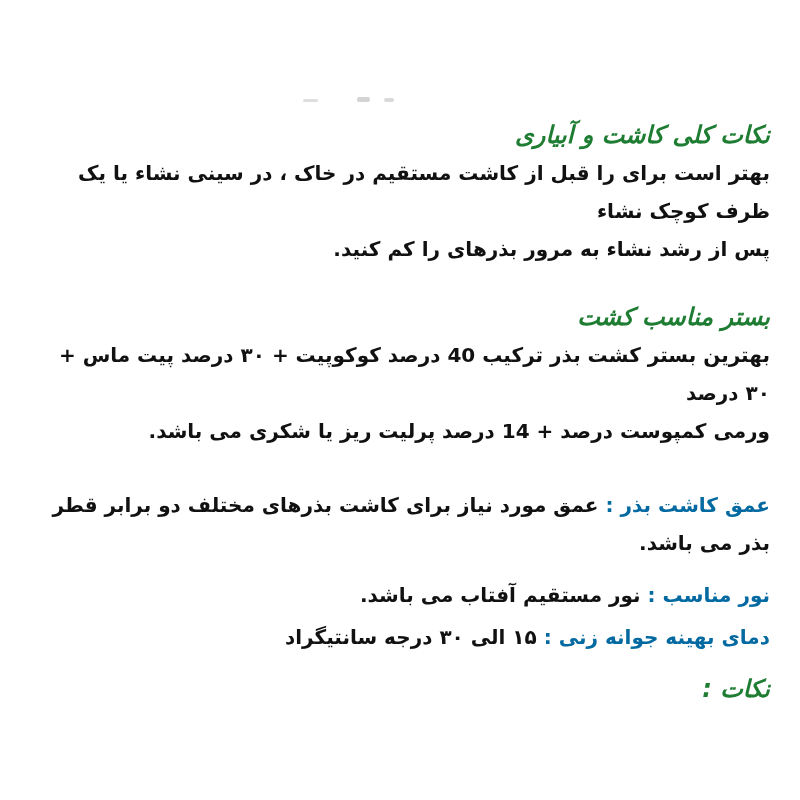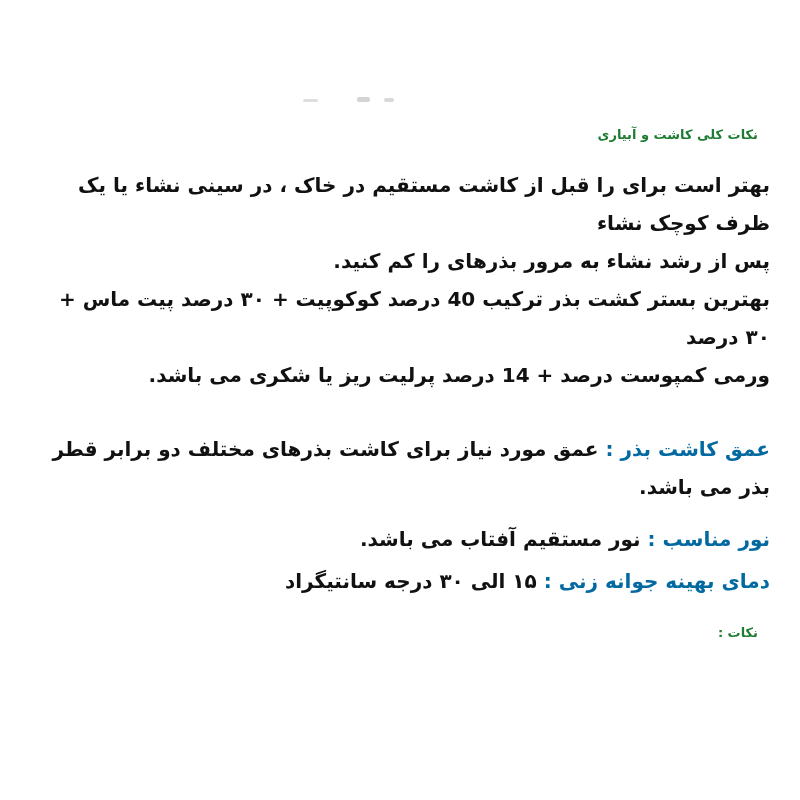--- a/index.html
+++ b/index.html
@@ -29,25 +29,26 @@
     top: 0;
     left: 0;
     right: 0;
     padding: 0 30px 0 40px;
     direction: rtl;
     text-align: right;
     color: #111111;
     font-size: 20px;
   }
   h2 {
-    margin: 12px;
-    font-size: 13px;
+    margin: 0;
+    font-size: 24px;
     line-height: 38px;
     color: #1e7d32;
     font-weight: bold;
+    font-style: italic;
   }
   p { margin: 0; line-height: 38px; }
   .line { display: block; }
   .sec1-h { margin-top: 116px; }
   .sec2-h { margin-top: 30px; }
   .spec { margin-top: 36px; }
   .spec2 { margin-top: 14px; }
   .spec3 { margin-top: 4px; }
   .notes-h { margin-top: 14px; }
   .label { color: #0369a1; margin-left: 7px; }
@@ -63,20 +64,21 @@
 
   <section>
     <h2 class="sec1-h">نکات کلی کاشت و آبیاری</h2>
     <p>
       <span class="line">بهتر است برای را قبل از کاشت مستقیم در خاک ، در سینی نشاء یا یک ظرف کوچک نشاء</span>
       <span class="line">پس از رشد نشاء به مرور بذرهای را کم کنید.</span>
     </p>
   </section>
 
   <section>
+    <h2 class="sec2-h">بستر مناسب کشت</h2>
     <p>
       <span class="line">بهترین بستر کشت بذر ترکیب 40 درصد کوکوپیت + ۳۰ درصد پیت ماس + ۳۰ درصد</span>
       <span class="line">ورمی کمپوست درصد + 14 درصد پرلیت ریز یا شکری می باشد.</span>
     </p>
   </section>
 
   <p class="spec">
     <span class="label">عمق کاشت بذر :</span><span>عمق مورد نیاز برای کاشت بذرهای مختلف دو برابر قطر بذر می باشد.</span>
   </p>
 

